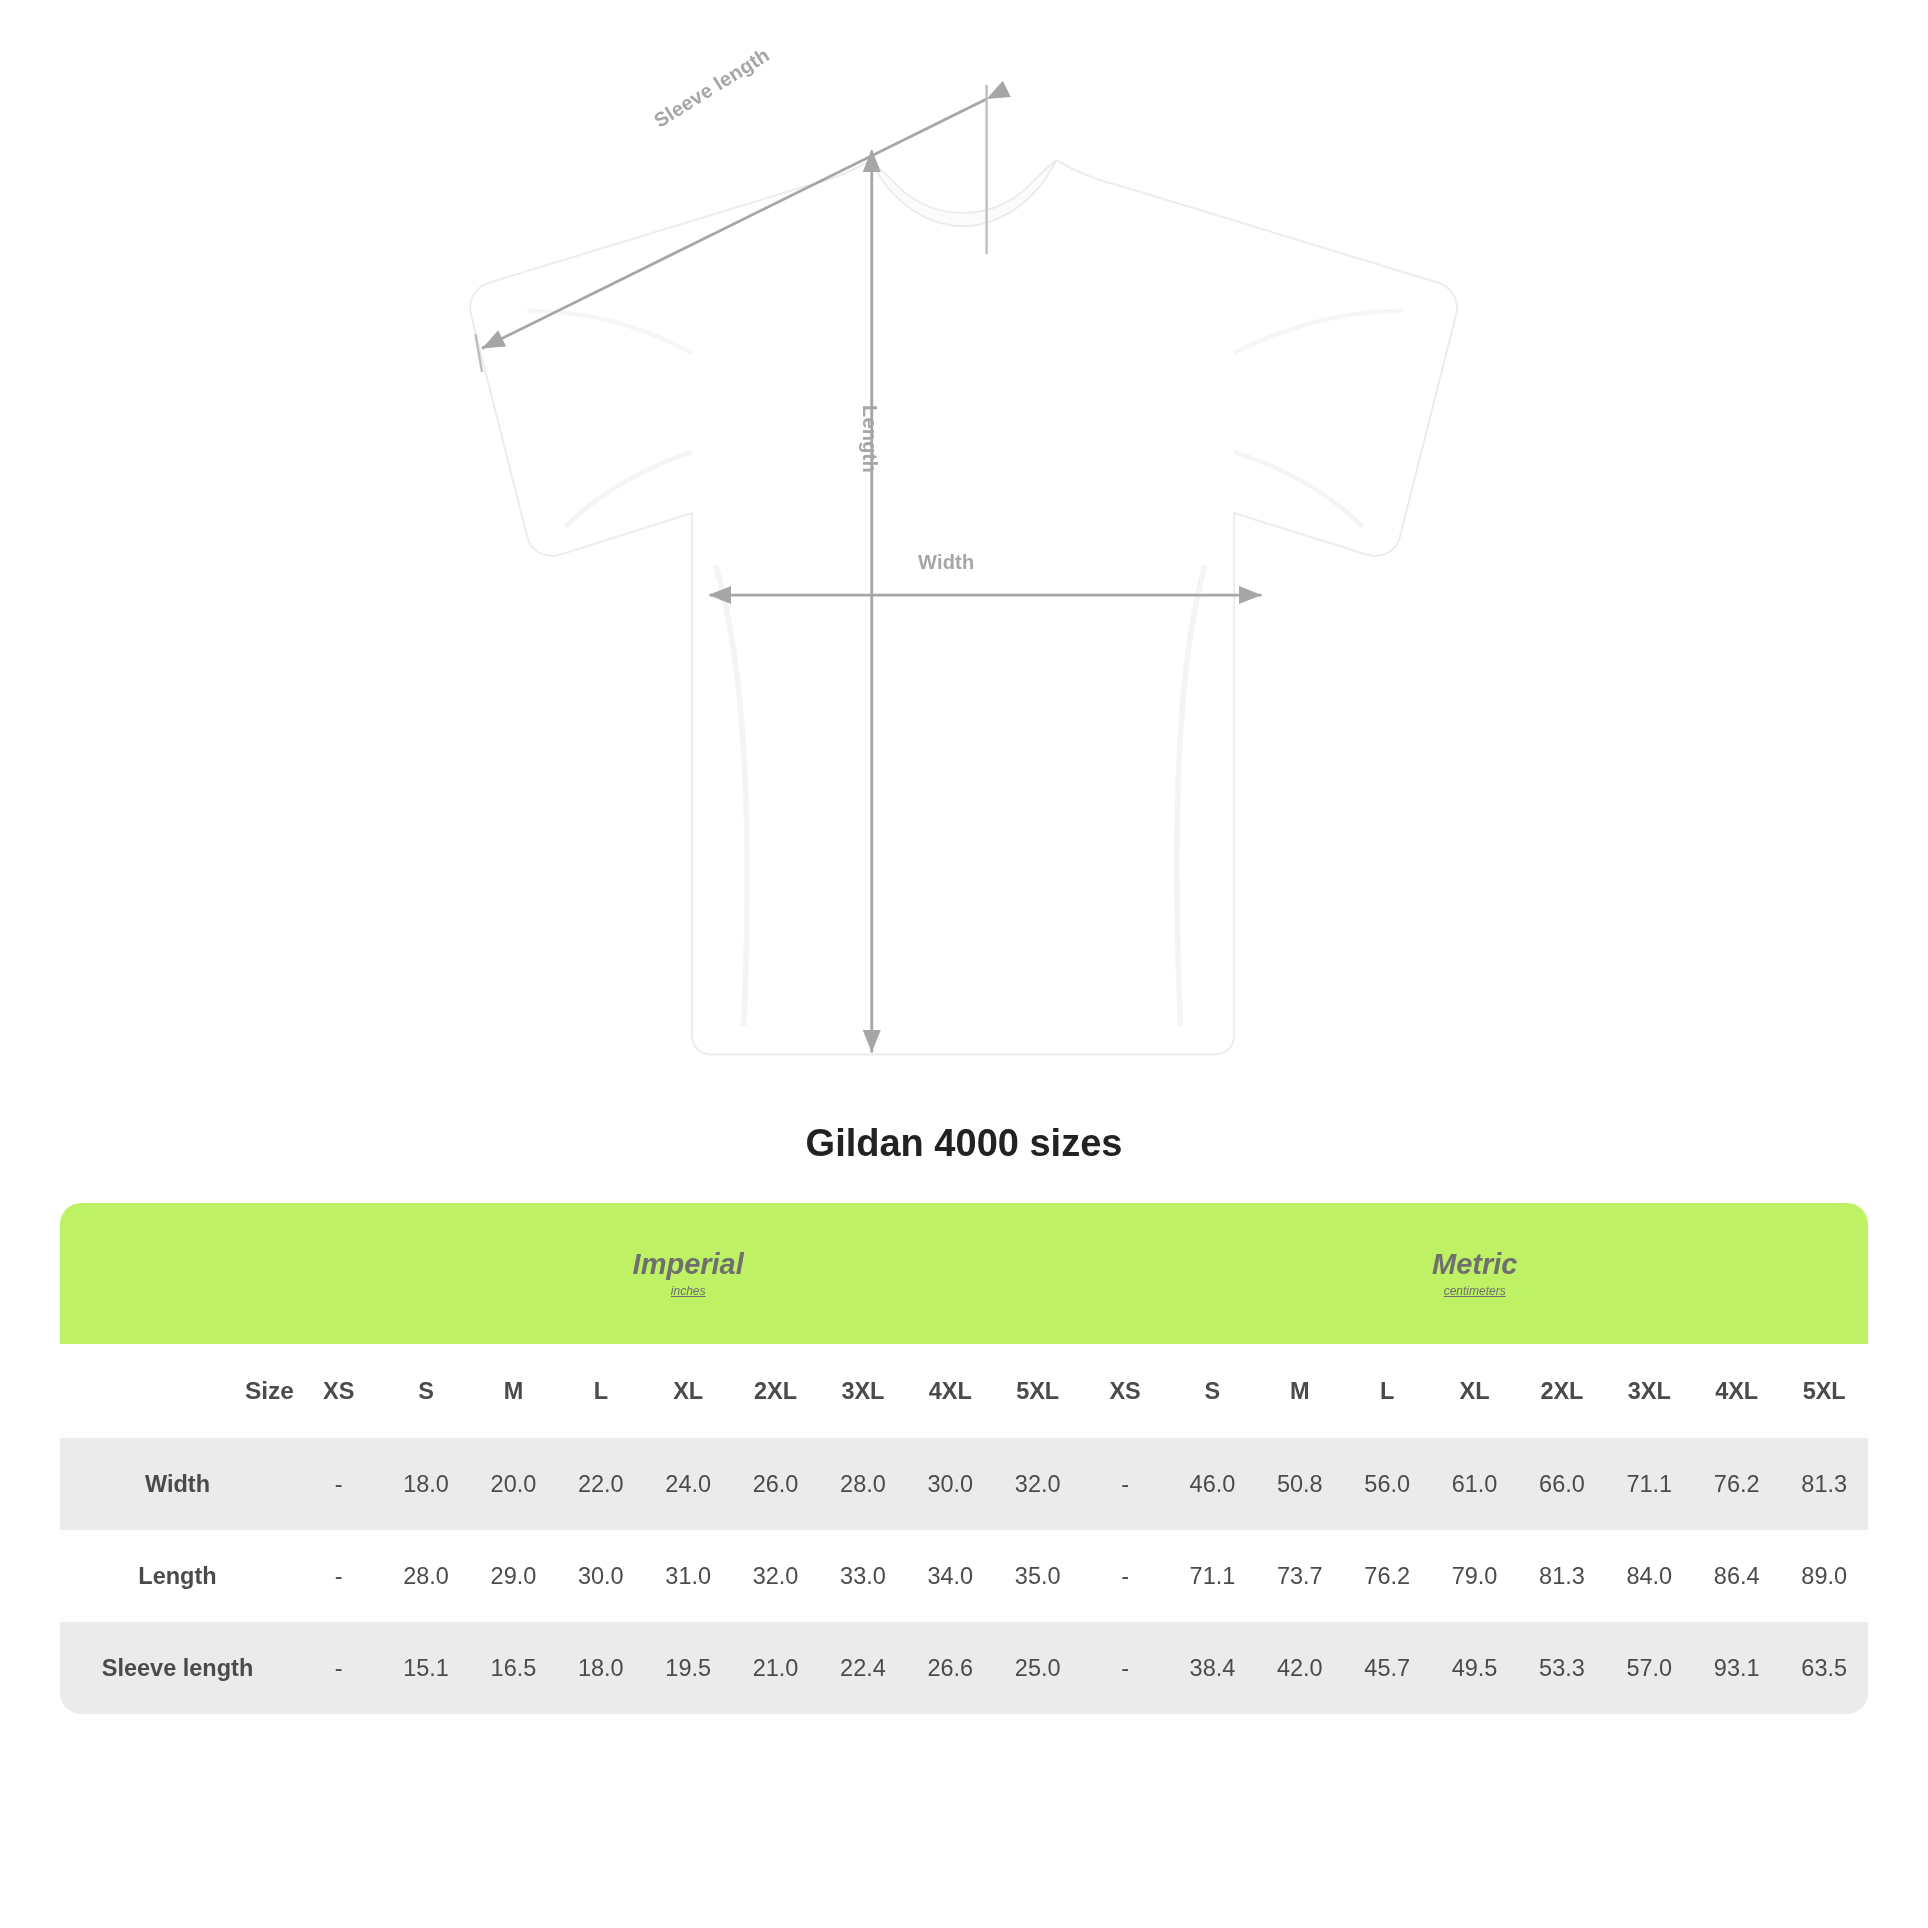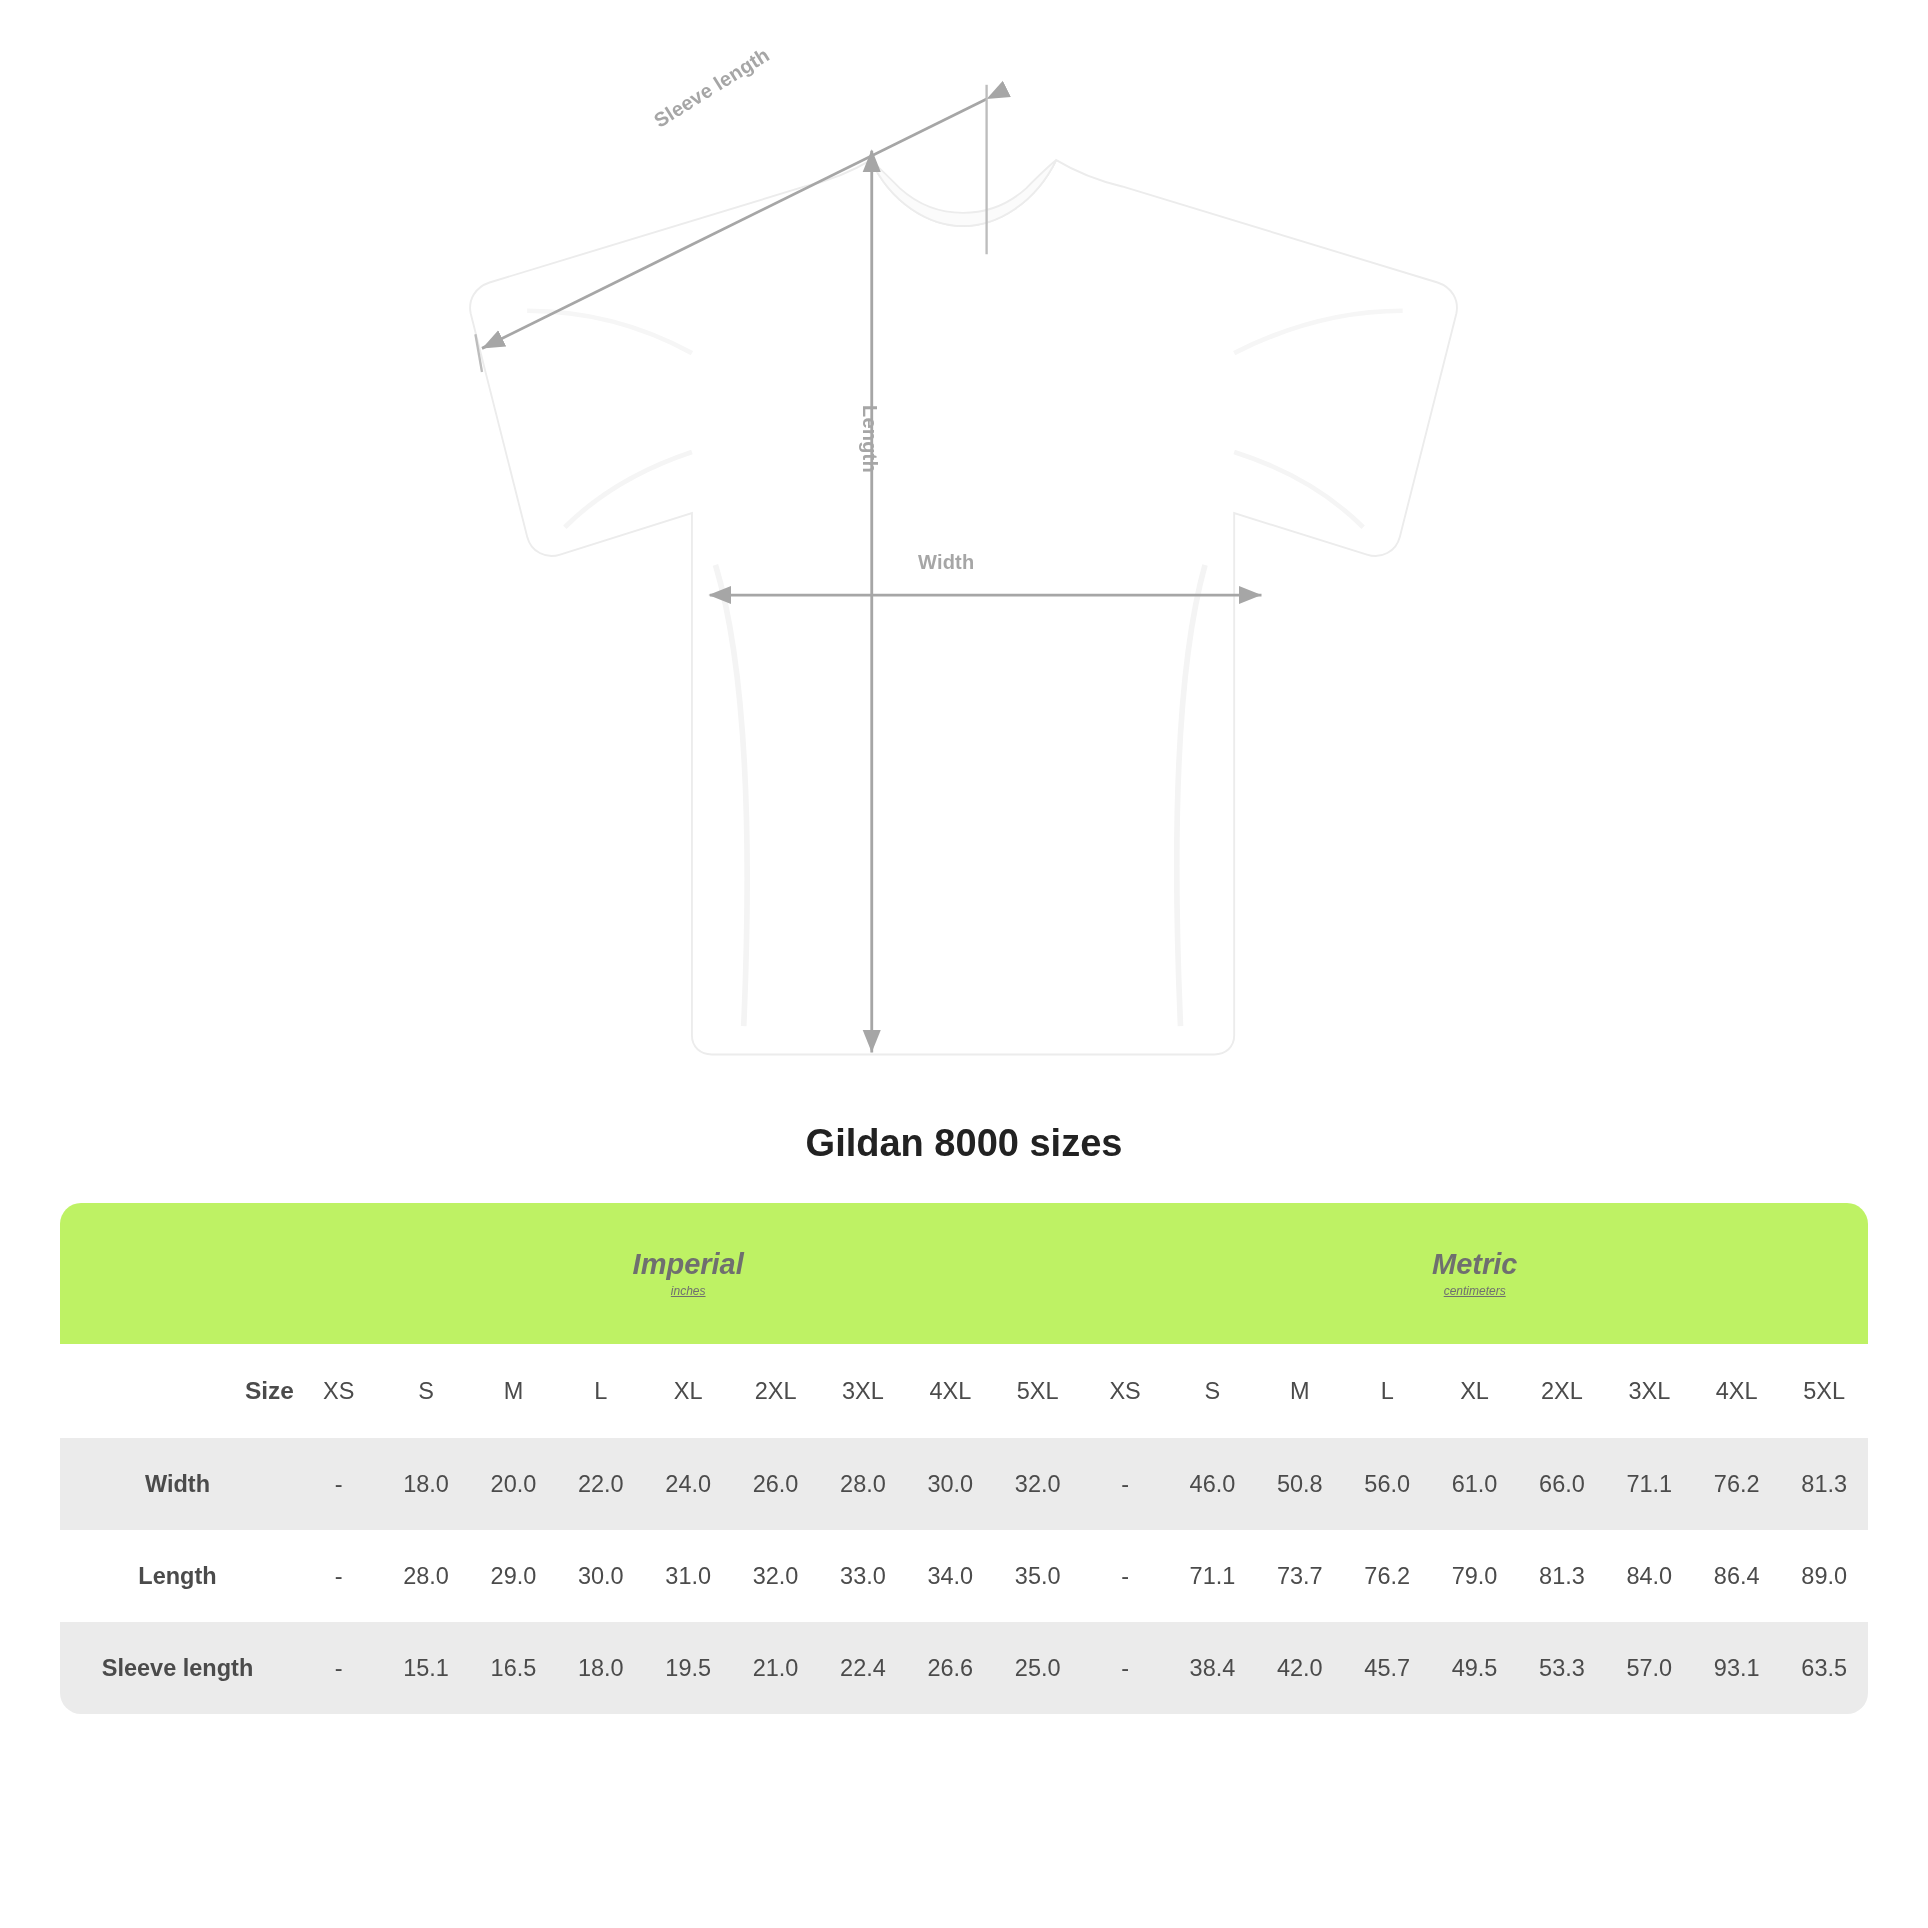--- a/index.html
+++ b/index.html
@@ -112,21 +112,21 @@
     font-size: 12px;
     font-style: italic;
     color: #6f6f6f;
     line-height: 1.6;
     text-decoration: underline;
   }
   
   .head-row td {
     background: #ffffff;
     height: 92px;
-    font-weight: normal;
+    font-weight: bold;
     color: #5a5a5a;
     font-size: 23.5px;
   }
   .head-row td.rowlabel {
     font-size: 24.5px;
     text-align: right;
   }
   .data-row td {
     height: 90px;
   }
@@ -210,21 +210,21 @@
         <line x1="505" y1="355" x2="512" y2="395" stroke="#bdbdbd" stroke-width="2.5"></line>
       </g>
     </svg>
 
     <div class="dim-label label-sleeve">Sleeve length</div>
     <div class="dim-label label-length">Length</div>
     <div class="dim-label label-width">Width</div>
   </div>
 
   <div class="title-block">
-    <h1 class="chart-title">Gildan 8000 sizes</h1>
+    <h1 class="chart-title">Gildan 4000 sizes</h1>
   </div>
 
   <div class="table-wrap">
     <table class="size-table">
       <colgroup>
         <col class="col-label">
         <col span="9" class="col-data">
         <col span="9" class="col-data">
       </colgroup>
       <tbody>

